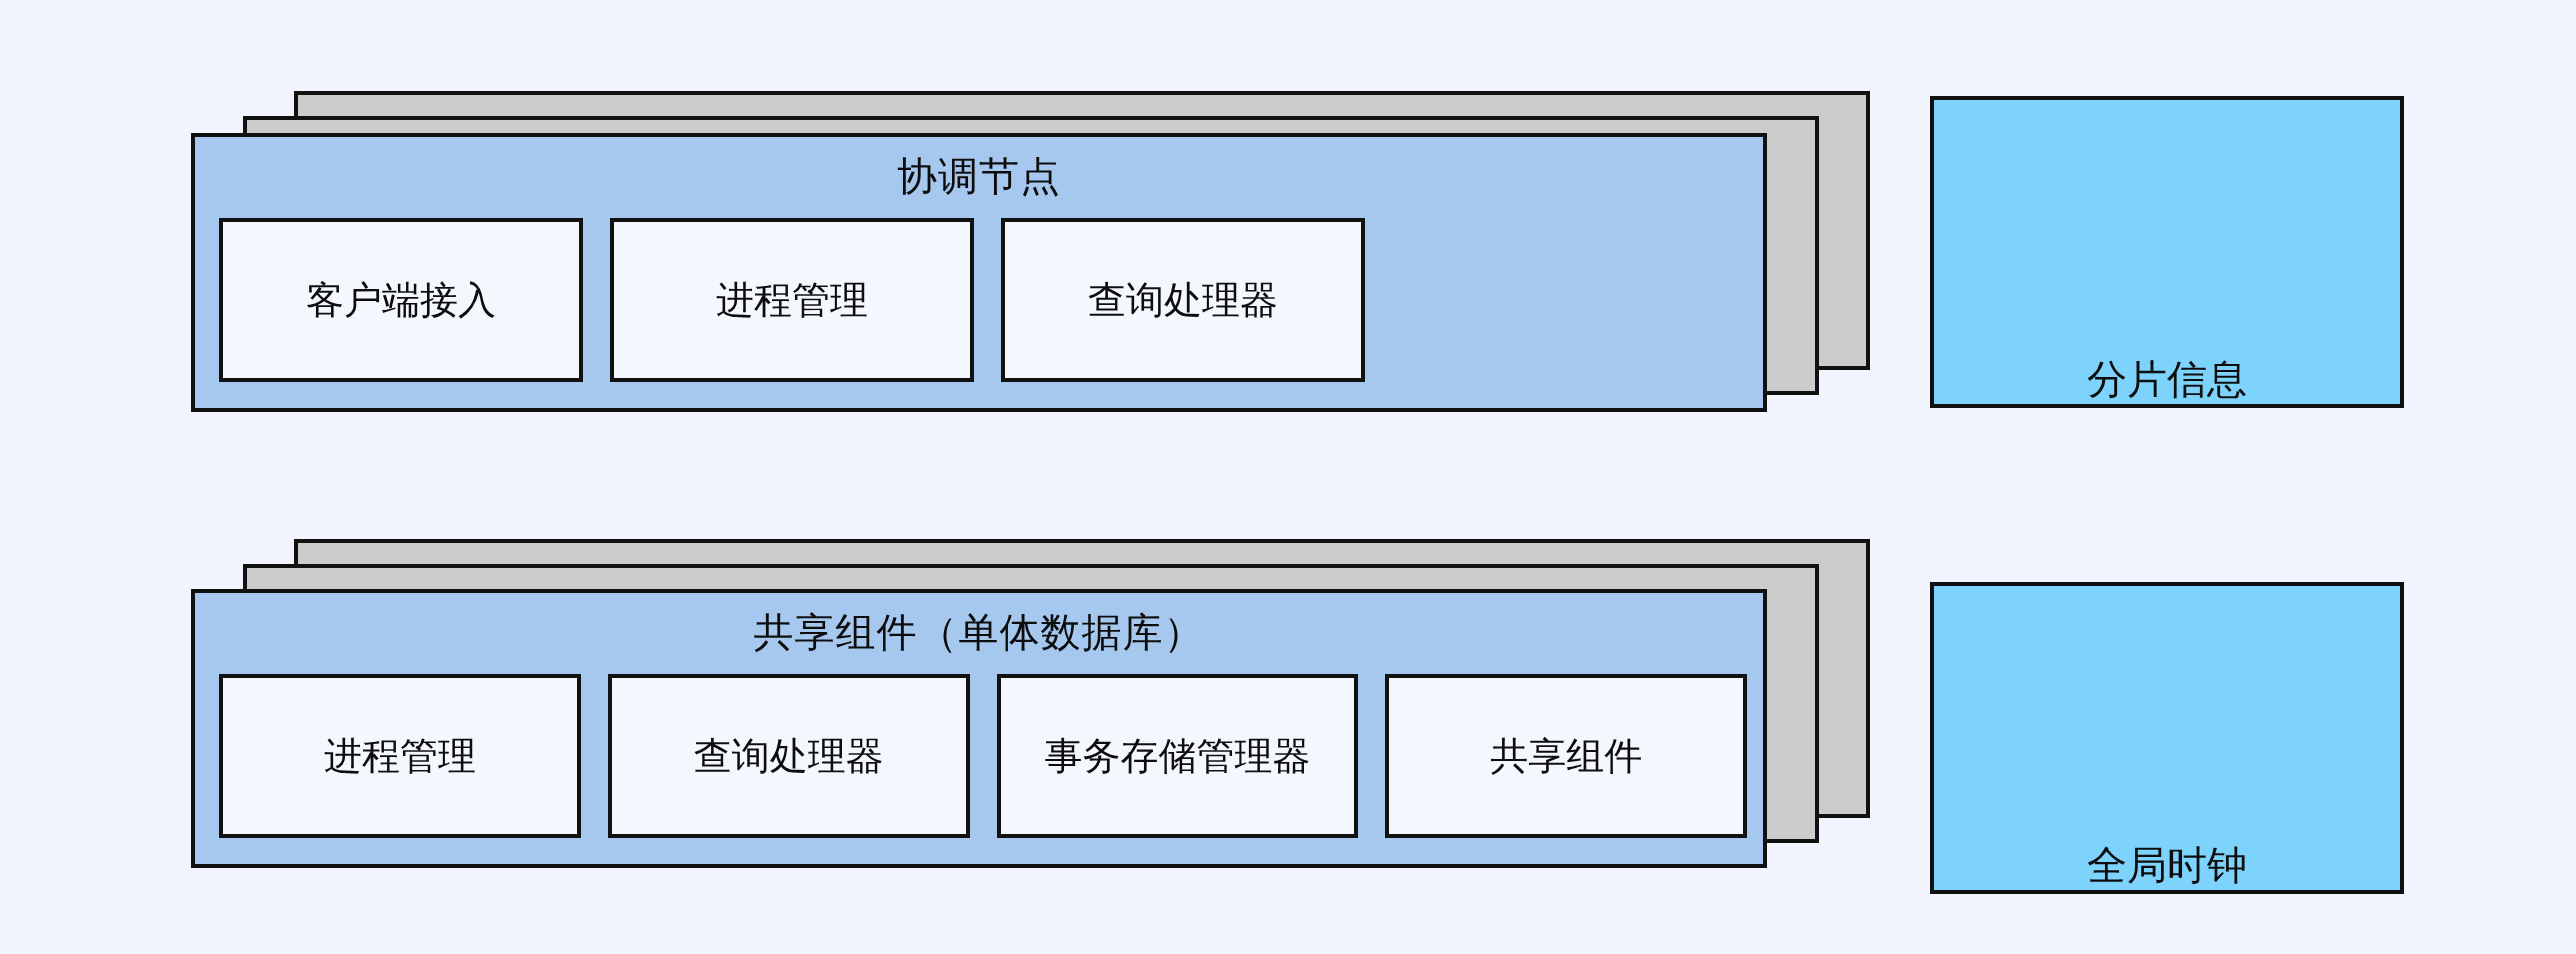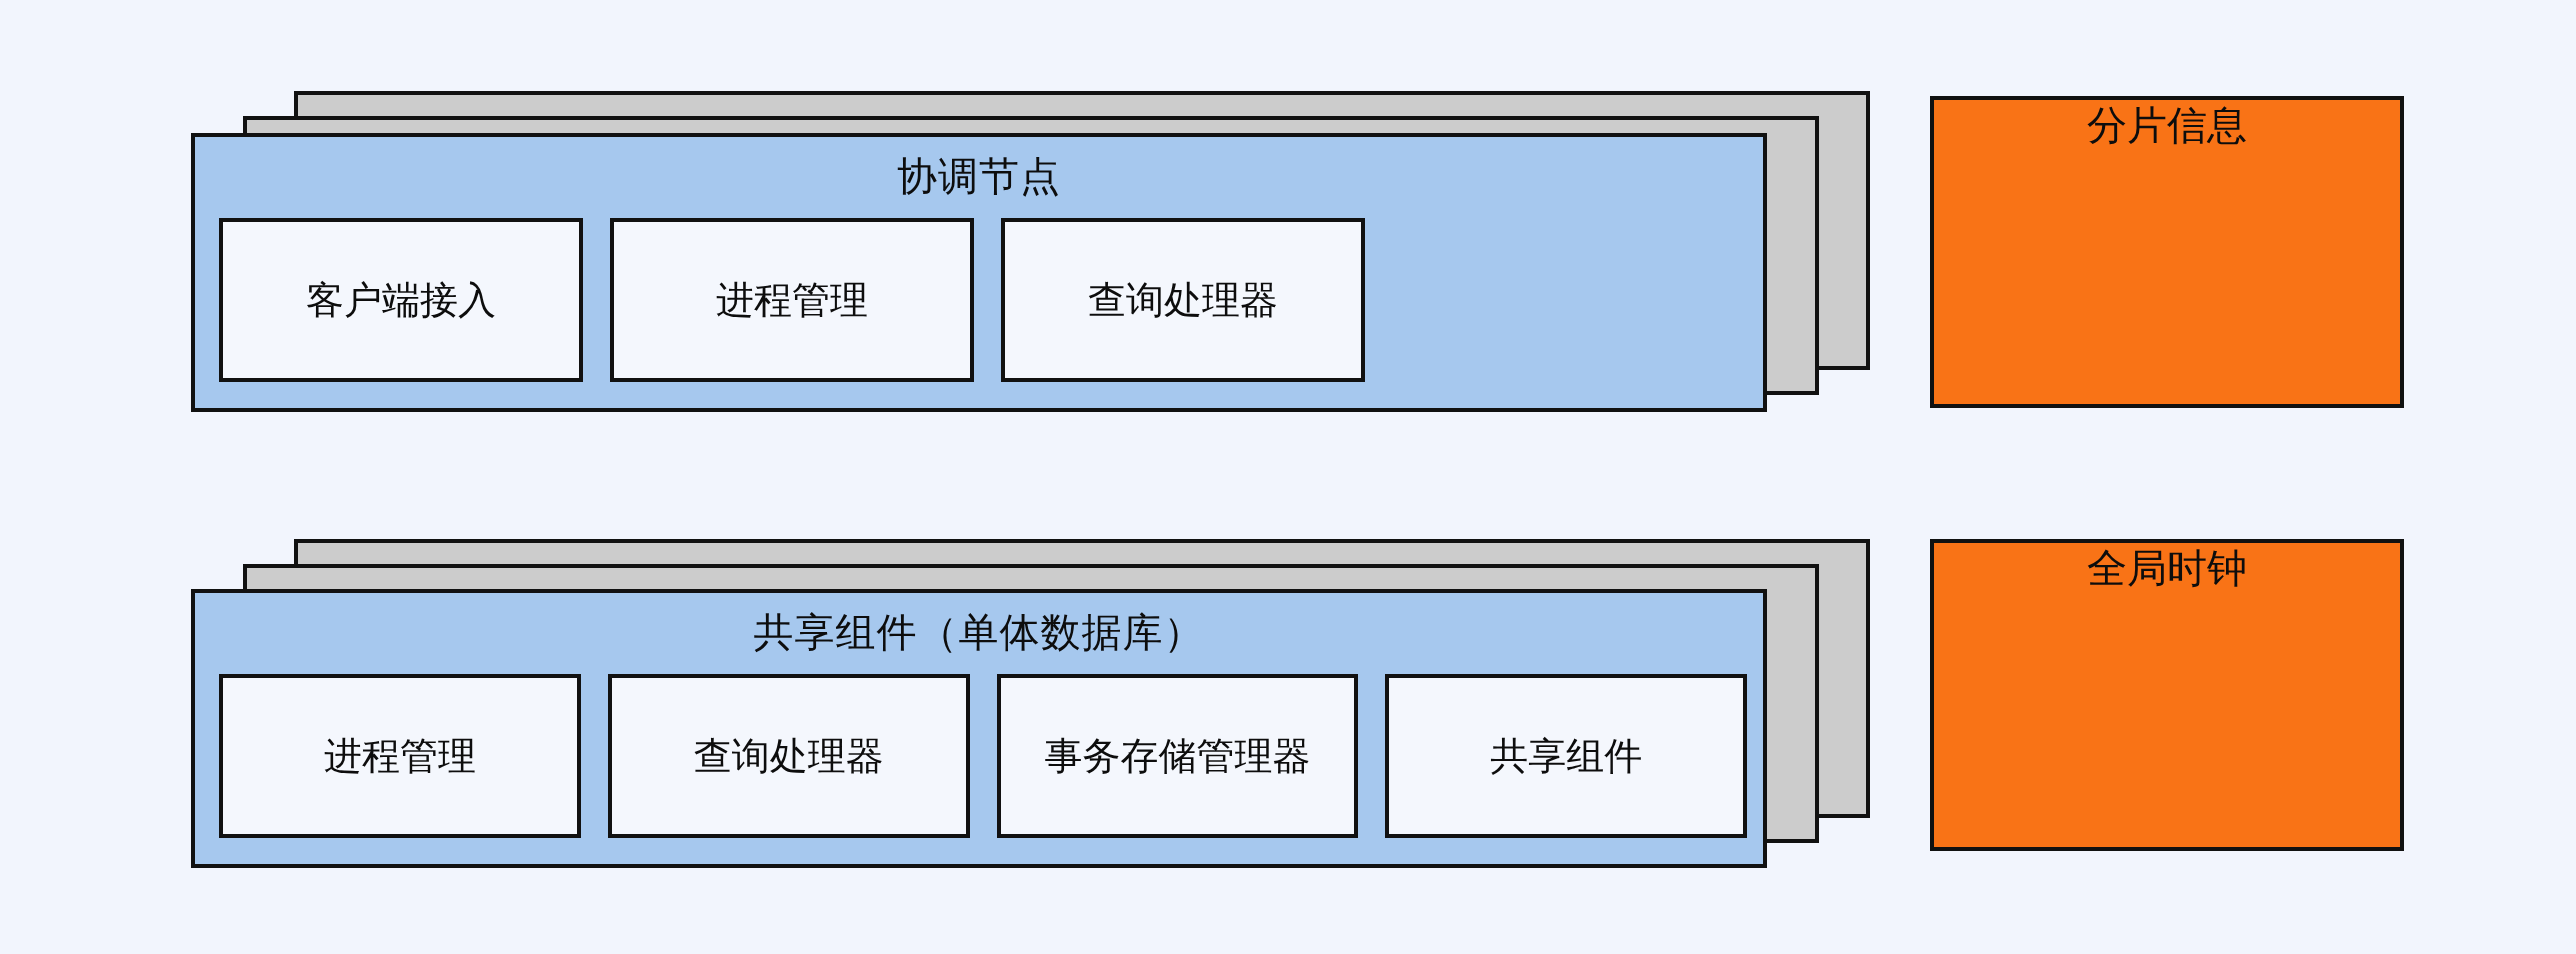--- a/index.html
+++ b/index.html
@@ -69,25 +69,25 @@
     line-height: 50px;
     padding: 3.8px 9.5px;
   }
   .slot-label {
     display: block;
   }
 
   
   .side-box {
     position: absolute;
-    background: #f97316;
+    background: #7dd3fc;
     border: 4.8px solid #111111;
     box-sizing: border-box;
     display: flex;
-    align-items: flex-start;
+    align-items: flex-end;
     justify-content: center;
     color: #0d0d0d;
     font-size: 40px;
     line-height: 50px;
     text-align: center;
   }
 
   
   #group-coordinator { left: 191px; top: 91px; width: 1679px; height: 334px; }
   #group-coordinator .stack-sheet.back { left: 103px; top: 0px;  width: 1576px; height: 279px; }
@@ -101,21 +101,21 @@
   #group-datanode { left: 191px; top: 539px; width: 1679px; height: 334px; }
   #group-datanode .stack-sheet.back { left: 103px; top: 0px;  width: 1576px; height: 279px; }
   #group-datanode .stack-sheet.mid  { left: 52px;  top: 25px; width: 1576px; height: 279px; }
   #group-datanode .card             { left: 0px;   top: 50px; width: 1576px; height: 279px; }
   #group-datanode .card-title       { top: 15.3px; }
   #group-datanode .slots            { left: 24px; top: 81px; width: 1528px; height: 164px; }
   #group-datanode .slot             { width: 364px; height: 164px; }
 
   
   #side-shard { left: 1930px; top: 96px; width: 474px; height: 312px; }
-  #side-clock { left: 1930px; top: 539px; width: 474px; height: 312px; }
+  #side-clock { left: 1930px; top: 582px; width: 474px; height: 312px; }
 </style>
 </head>
 <body>
 
 <div id="canvas">
 
   <div class="node-group" id="group-coordinator">
     <div class="stack-sheet back"></div>
     <div class="stack-sheet mid"></div>
     <div class="card">

